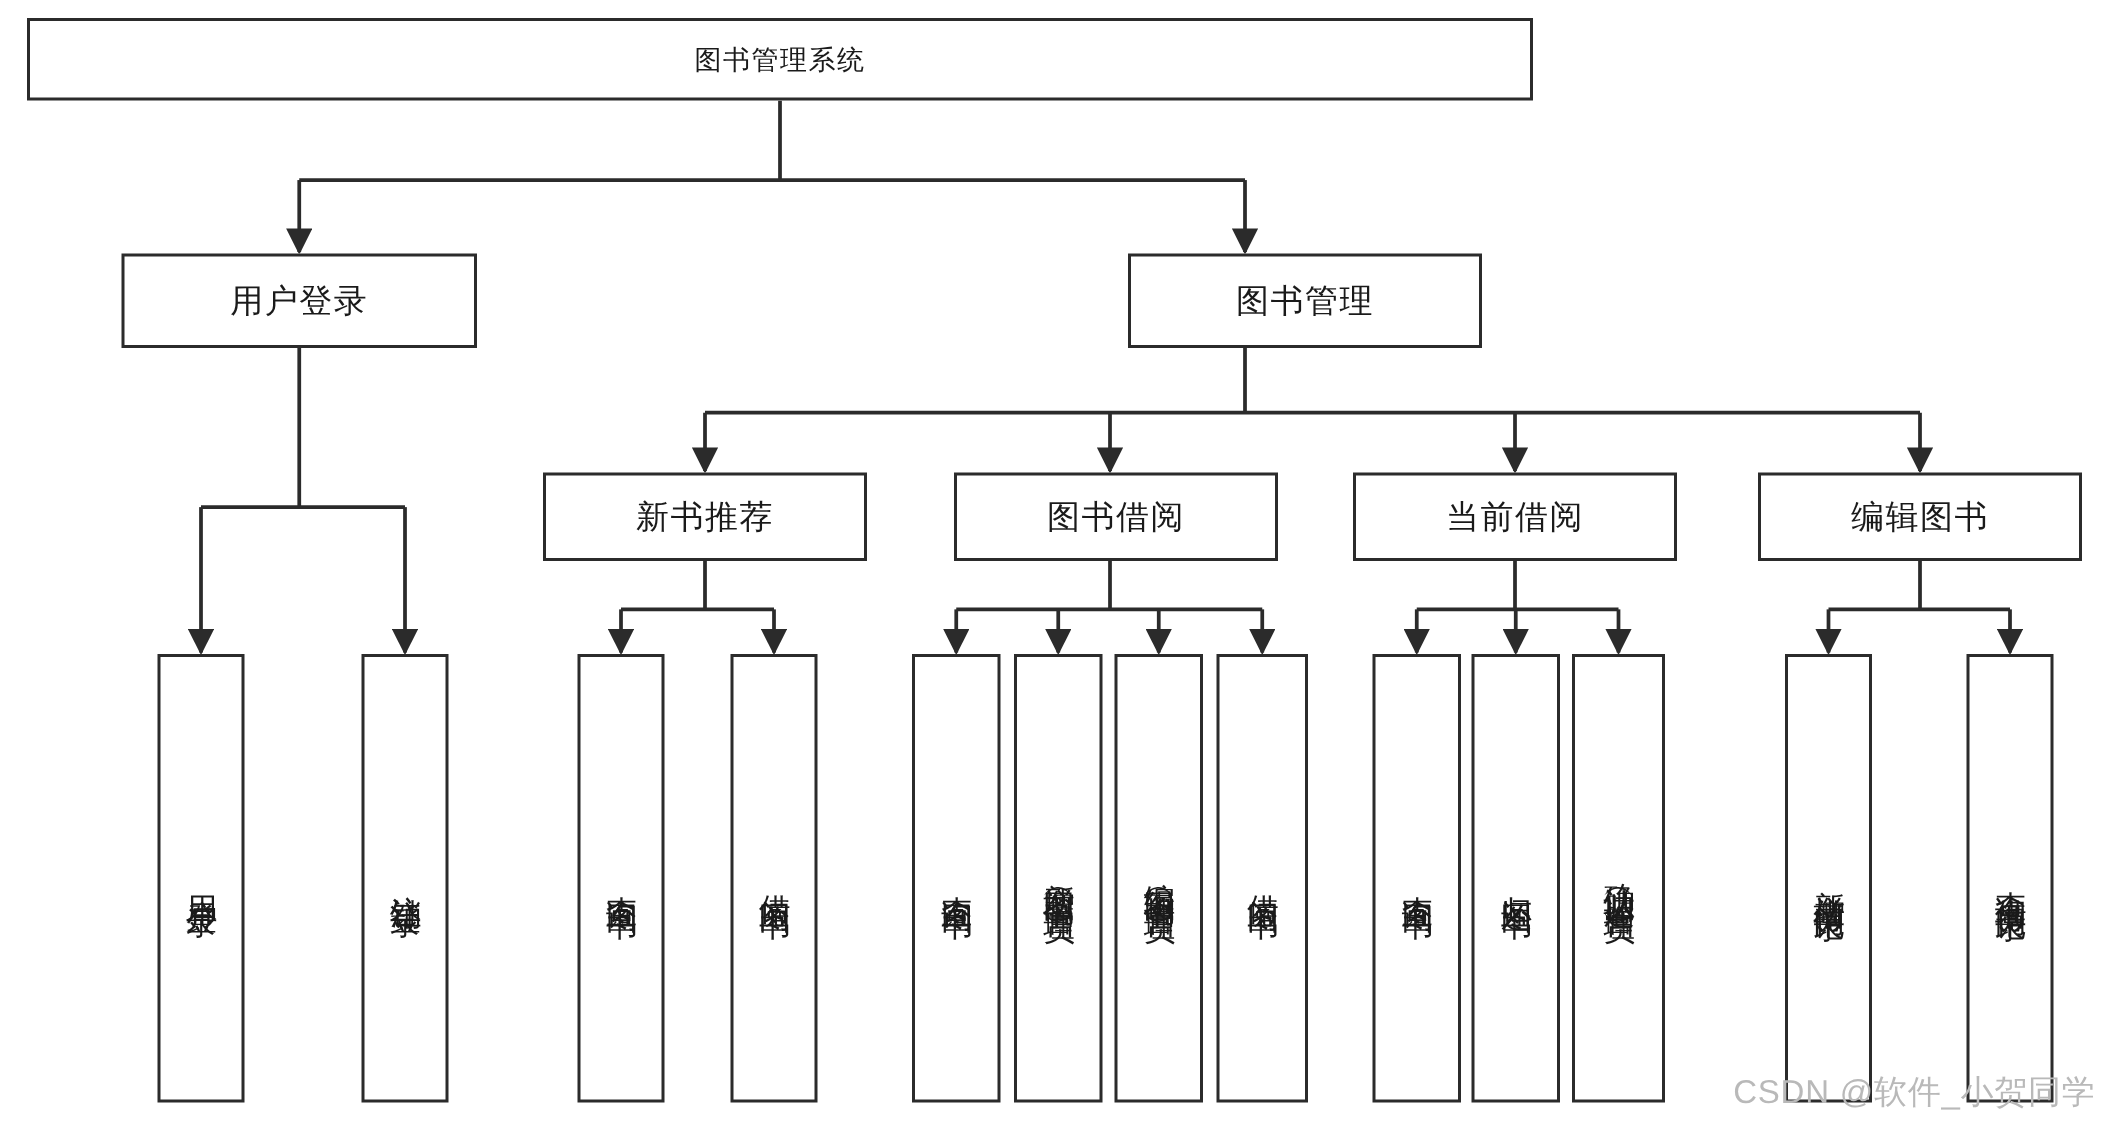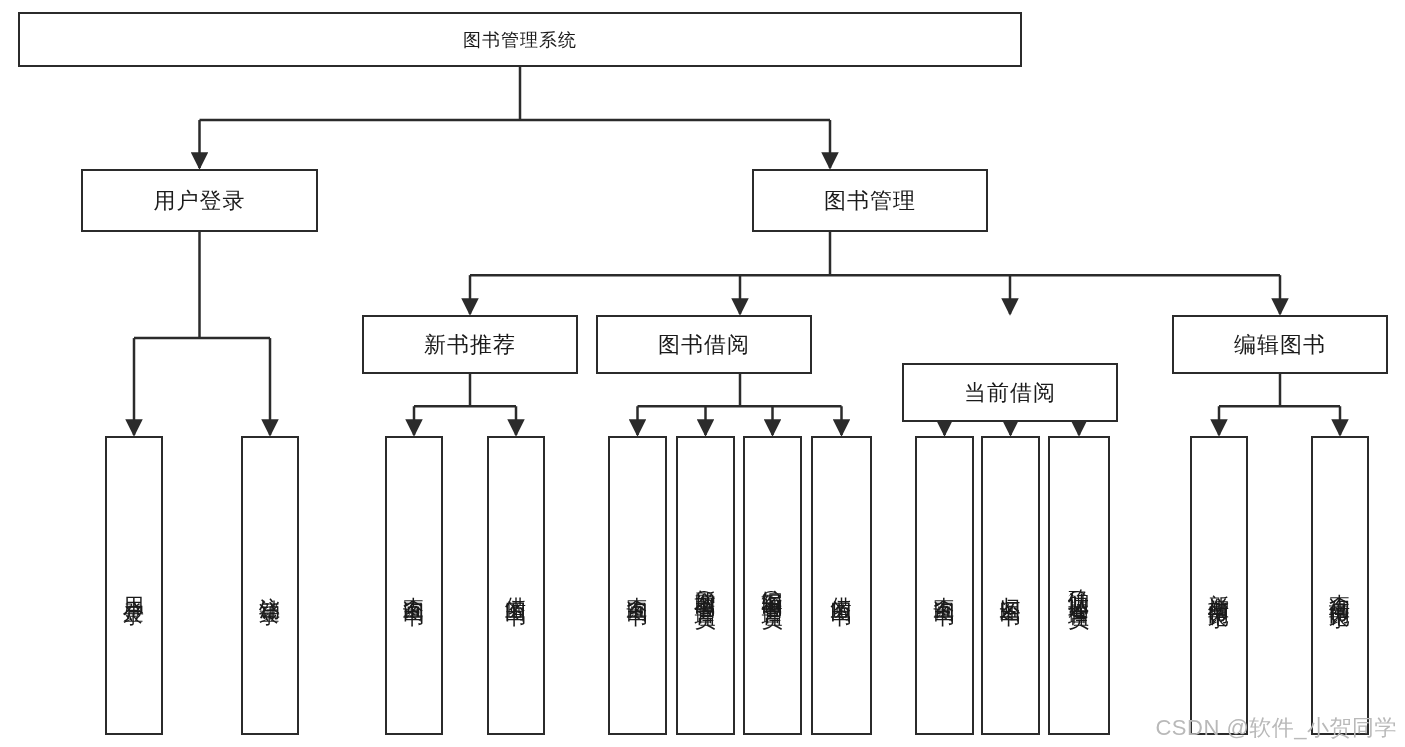--- a/index.html
+++ b/index.html
@@ -127,24 +127,24 @@
       </div>
       <div class="node h" style="left: 81px; top: 169px; width: 237px; height: 63px;">
         <span>用户登录</span>
       </div>
       <div class="node h" style="left: 712px; top: 169px; width: 236px; height: 63px; margin-left: 40px;">
         <span>图书管理</span>
       </div>
       <div class="node h" style="left: 362px; top: 315px; width: 216px; height: 59px;">
         <span>新书推荐</span>
       </div>
-      <div class="node h" style="left: 596px; top: 315px; width: 216px; height: 59px;">
+      <div class="node h" style="left: 636px; top: 315px; width: 216px; height: 59px;">
         <span>图书借阅</span>
       </div>
-      <div class="node h" style="left: 902px; top: 315px; width: 216px; height: 59px; margin-top: 48px;">
+      <div class="node h" style="left: 902px; top: 315px; width: 216px; height: 59px;">
         <span>当前借阅</span>
       </div>
       <div class="node h" style="left: 1172px; top: 315px; width: 216px; height: 59px;">
         <span>编辑图书</span>
       </div>
       <div class="node v" style="left: 105px; top: 436px; width: 58px; height: 299px;">
         <span class="vtxt">用户登录</span>
       </div>
       <div class="node v" style="left: 241px; top: 436px; width: 58px; height: 299px;">
         <span class="vtxt">注销登录</span>

